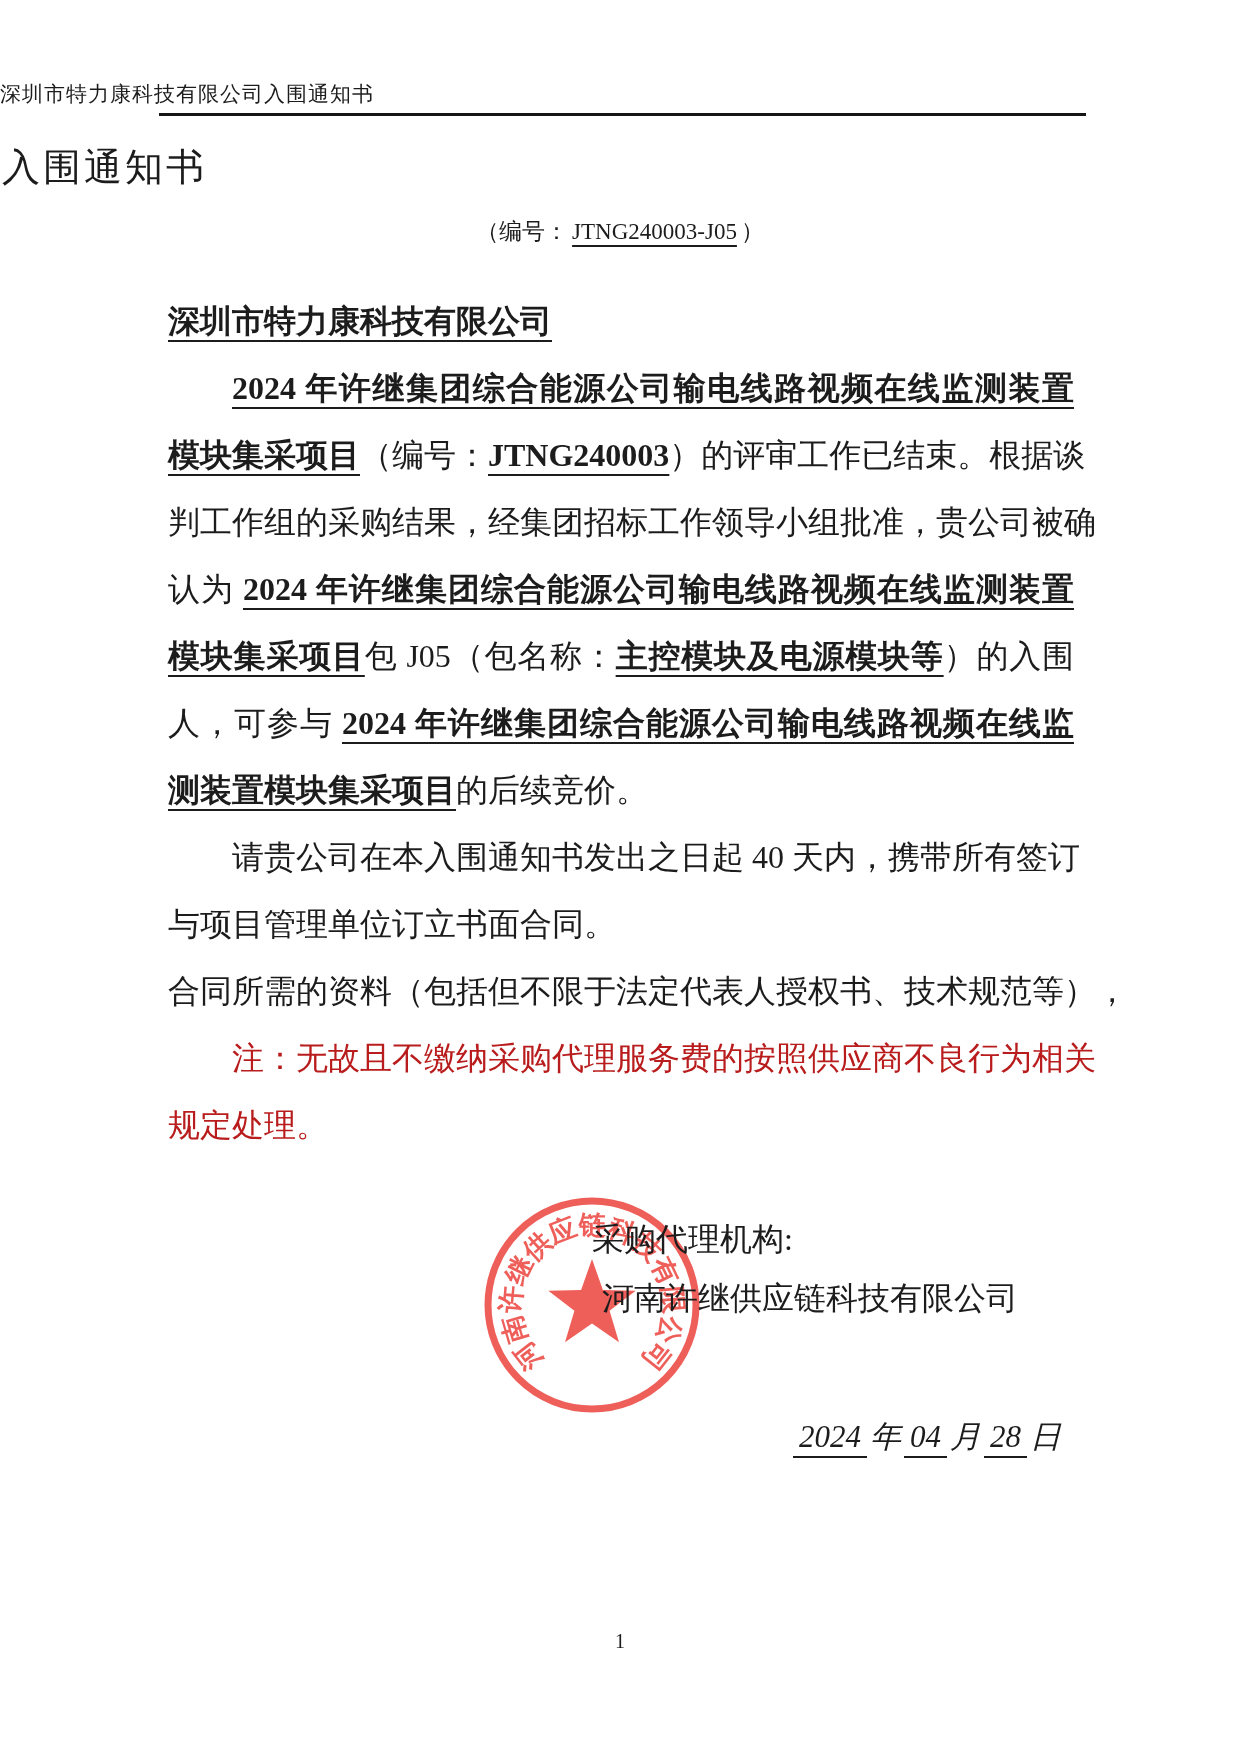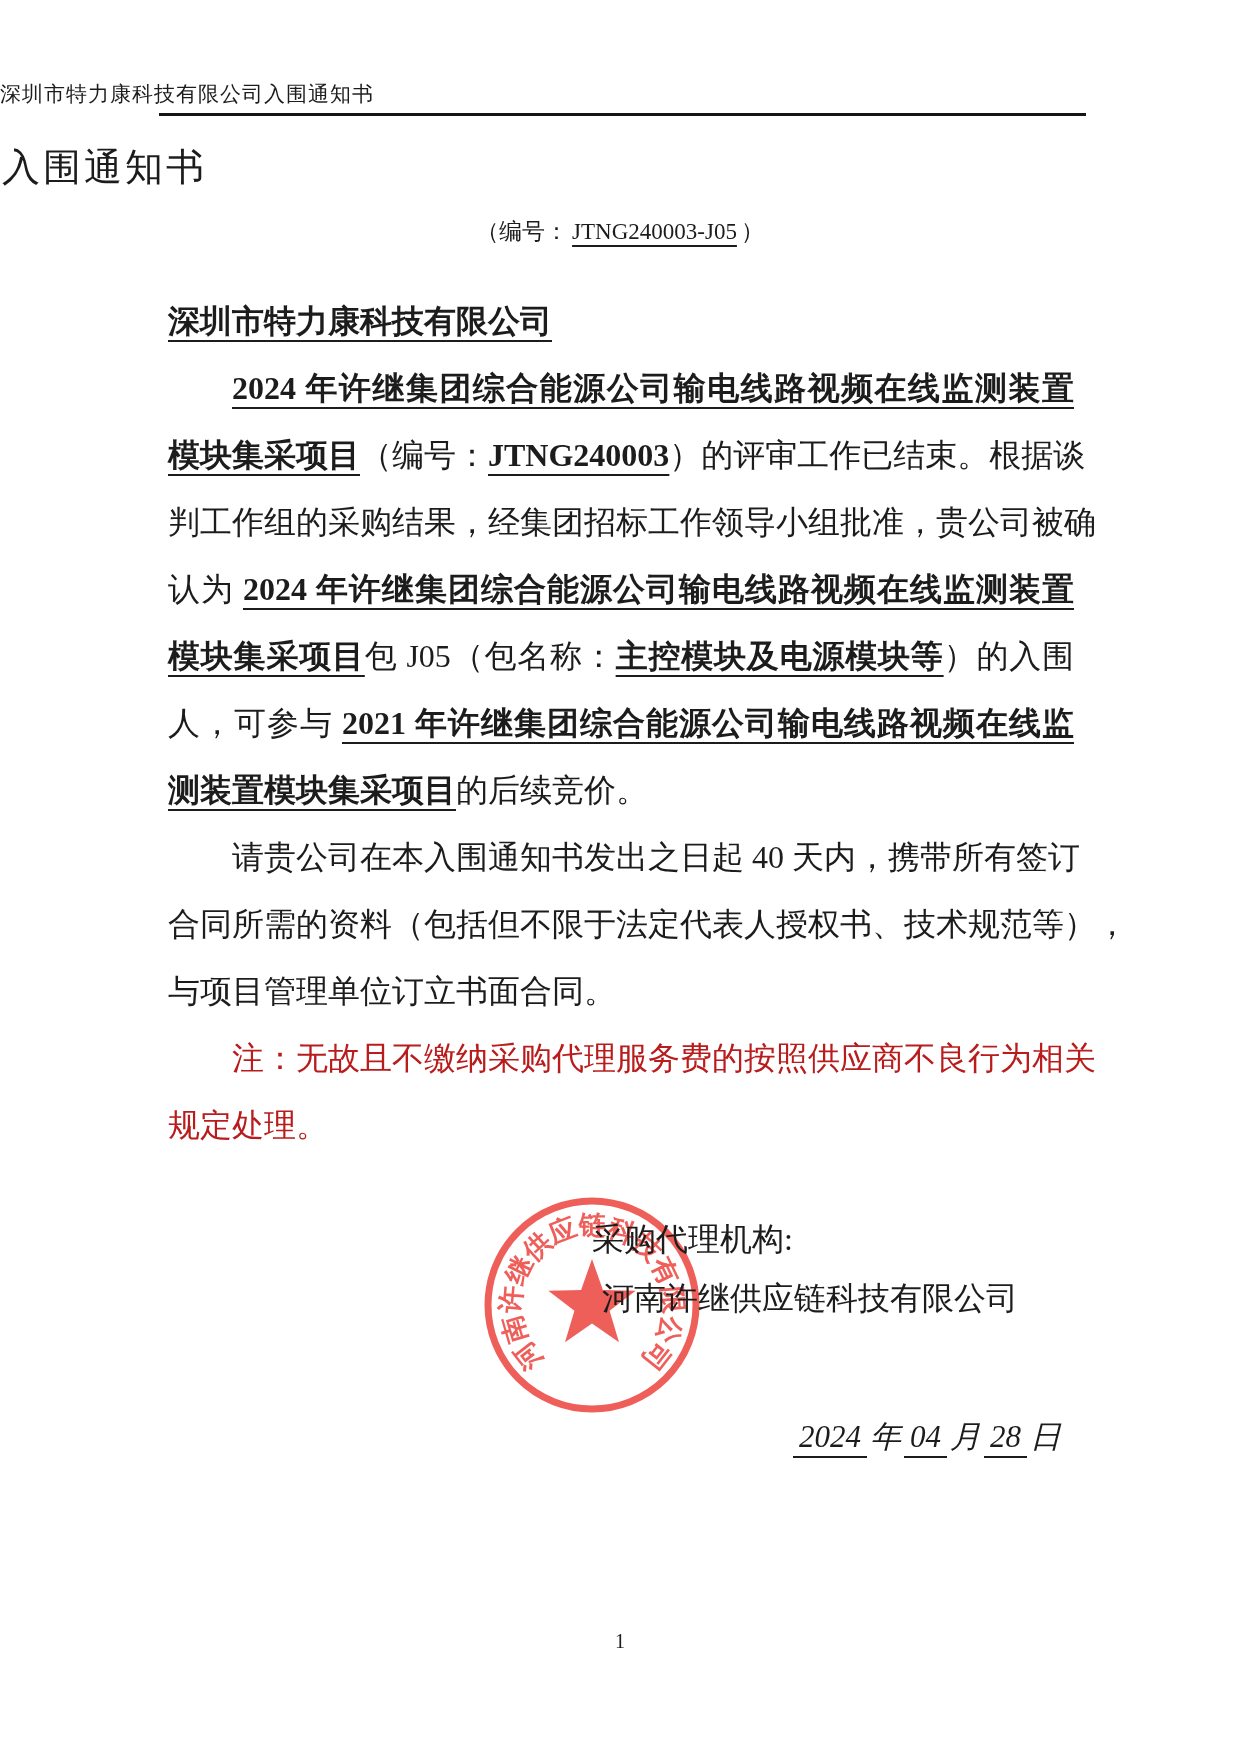--- a/index.html
+++ b/index.html
@@ -106,25 +106,25 @@
 
   <div class="code-line"><span>（编号：</span><span class="u">JTNG240003-J05</span><span>）</span></div>
 
   <div class="body-text">
     <div class="line"><span class="emph">深圳市特力康科技有限公司</span></div>
     <div class="line fill indent"><span class="emph">2024 年许继集团综合能源公司输电线路视频在线监测装置</span></div>
     <div class="line fill"><span class="emph">模块集采项目</span><span>（编号：</span><span class="emph">JTNG240003</span><span>）的评审工作已结束。根据谈</span></div>
     <div class="line fill"><span>判工作组的采购结果，经集团招标工作领导小组批准，贵公司被确</span></div>
     <div class="line fill"><span>认为 </span><span class="emph">2024 年许继集团综合能源公司输电线路视频在线监测装置</span></div>
     <div class="line fill"><span class="emph">模块集采项目</span><span>包 J05（包名称：</span><span class="emph">主控模块及电源模块等</span><span>）的入围</span></div>
-    <div class="line fill"><span>人，可参与 </span><span class="emph">2021 年许继集团综合能源公司输电线路视频在线监</span></div>
+    <div class="line fill"><span>人，可参与 </span><span class="emph">2024 年许继集团综合能源公司输电线路视频在线监</span></div>
     <div class="line"><span class="emph">测装置模块集采项目</span><span>的后续竞价。</span></div>
     <div class="line fill indent"><span>请贵公司在本入围通知书发出之日起 40 天内，携带所有签订</span></div>
+    <div class="line"><span>与项目管理单位订立书面合同。</span></div>
     <div class="line fill"><span>合同所需的资料（包括但不限于法定代表人授权书、技术规范等），</span></div>
-    <div class="line"><span>与项目管理单位订立书面合同。</span></div>
     <div class="line fill indent red"><span>注：无故且不缴纳采购代理服务费的按照供应商不良行为相关</span></div>
     <div class="line red"><span>规定处理。</span></div>
   </div>
 
   <svg class="seal" viewBox="0 0 230 230" xmlns="http://www.w3.org/2000/svg">
     <circle cx="114" cy="112" r="104" fill="none" stroke="#ee524d" stroke-width="7"></circle>
     <polygon fill="#ee524d" points="114,66 124.9,97 157.7,97.8 131.6,117.7 141,149.2 114,130.5 87,149.2 96.4,117.7 70.3,97.8 103.1,97"></polygon>
     <path id="sealTextArc" d="M 66.2,167.2 A 72,72 0 1 1 161.8,167.2" fill="none" stroke="none"></path>
     <text font-size="27" font-weight="600" fill="#ee524d" font-family="'Liberation Serif','DejaVu Serif',serif">
       <textPath href="#sealTextArc" textLength="348" lengthAdjust="spacing">河南许继供应链科技有限公司</textPath>

